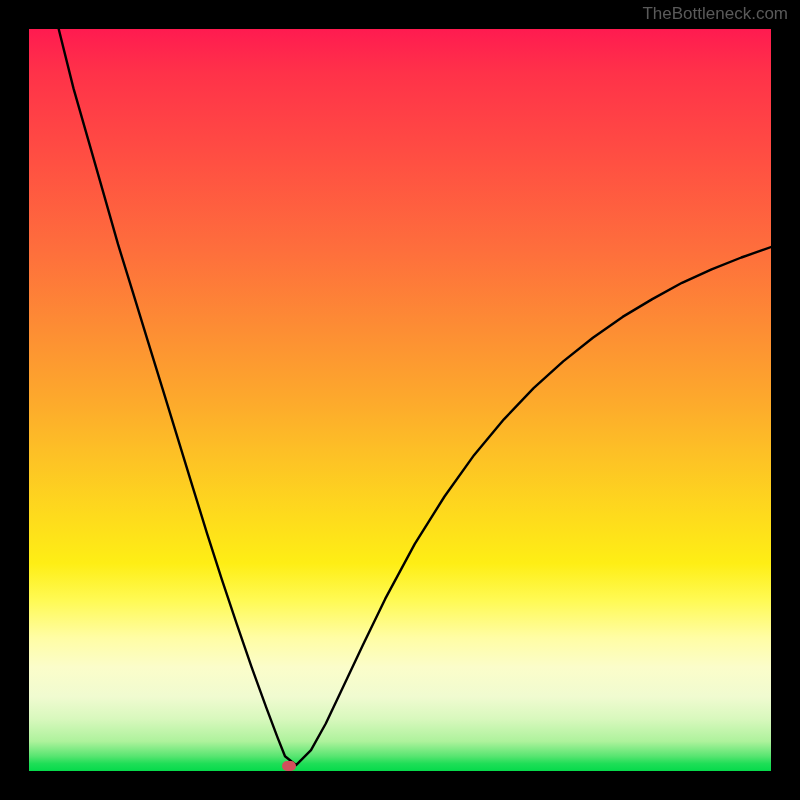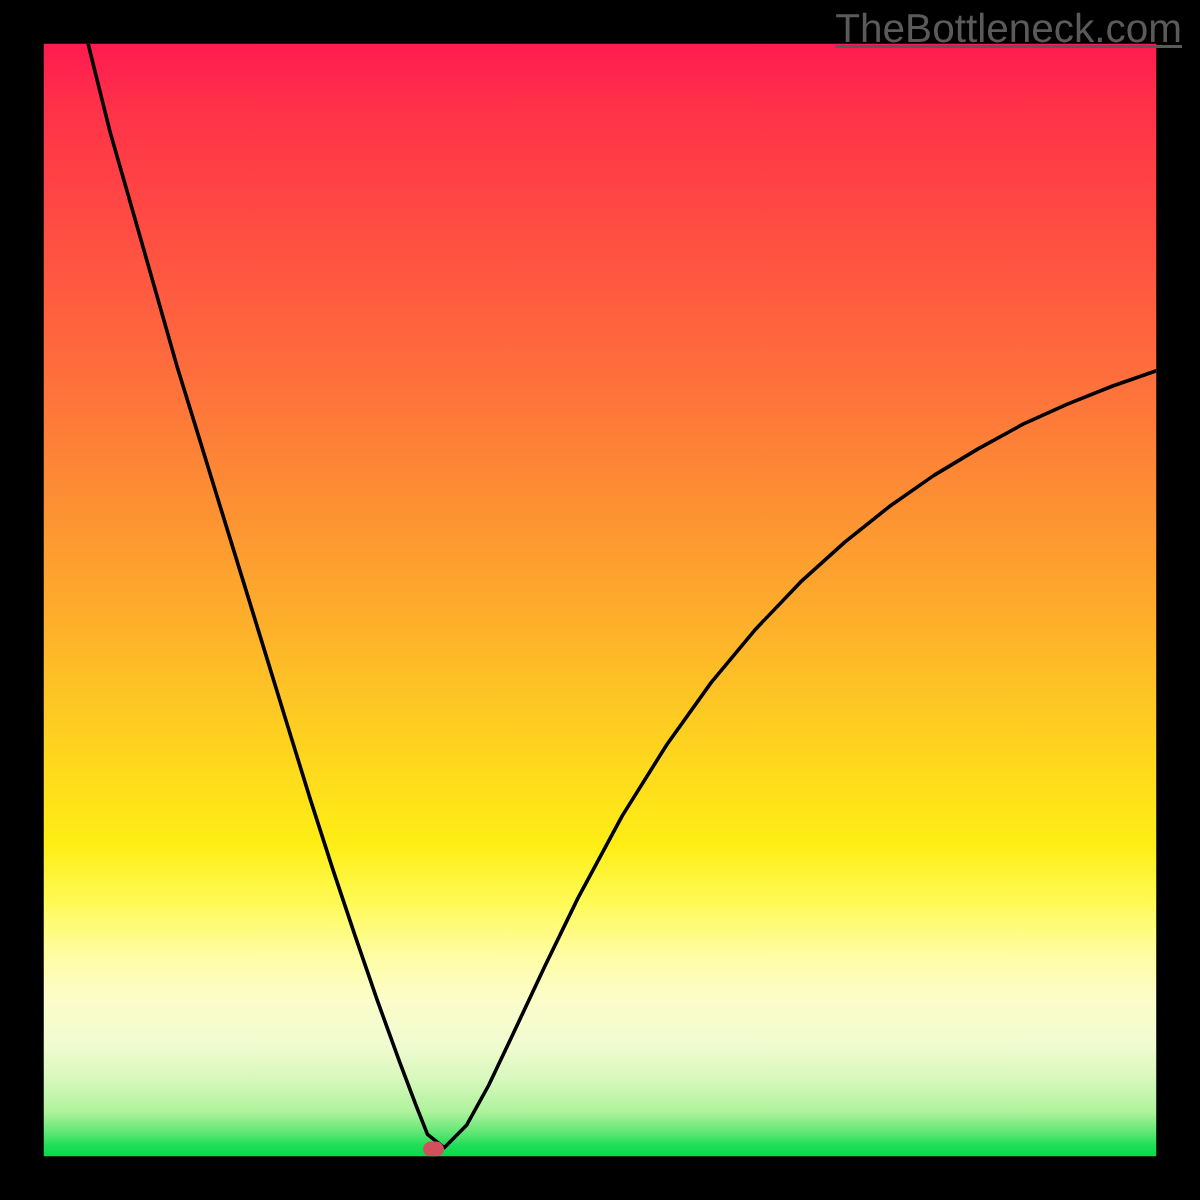--- a/index.html
+++ b/index.html
@@ -11,24 +11,23 @@
     left: 0; top: 0;
     width: 800px; height: 800px;
     background: #000;
   }
 
   .watermark {
     position: absolute;
     top: 4px;
     right: 12px;
     color: #5a5a5a;
-    font-size: 27px;
+    font-size: 17px;
     font-weight: 400;
     z-index: 3;
-    text-decoration: underline;
   }
 
   .plot-area {
     position: absolute;
     left: 29px;
     top: 29px;
     width: 742px;
     height: 742px;
     overflow: hidden;
   }

